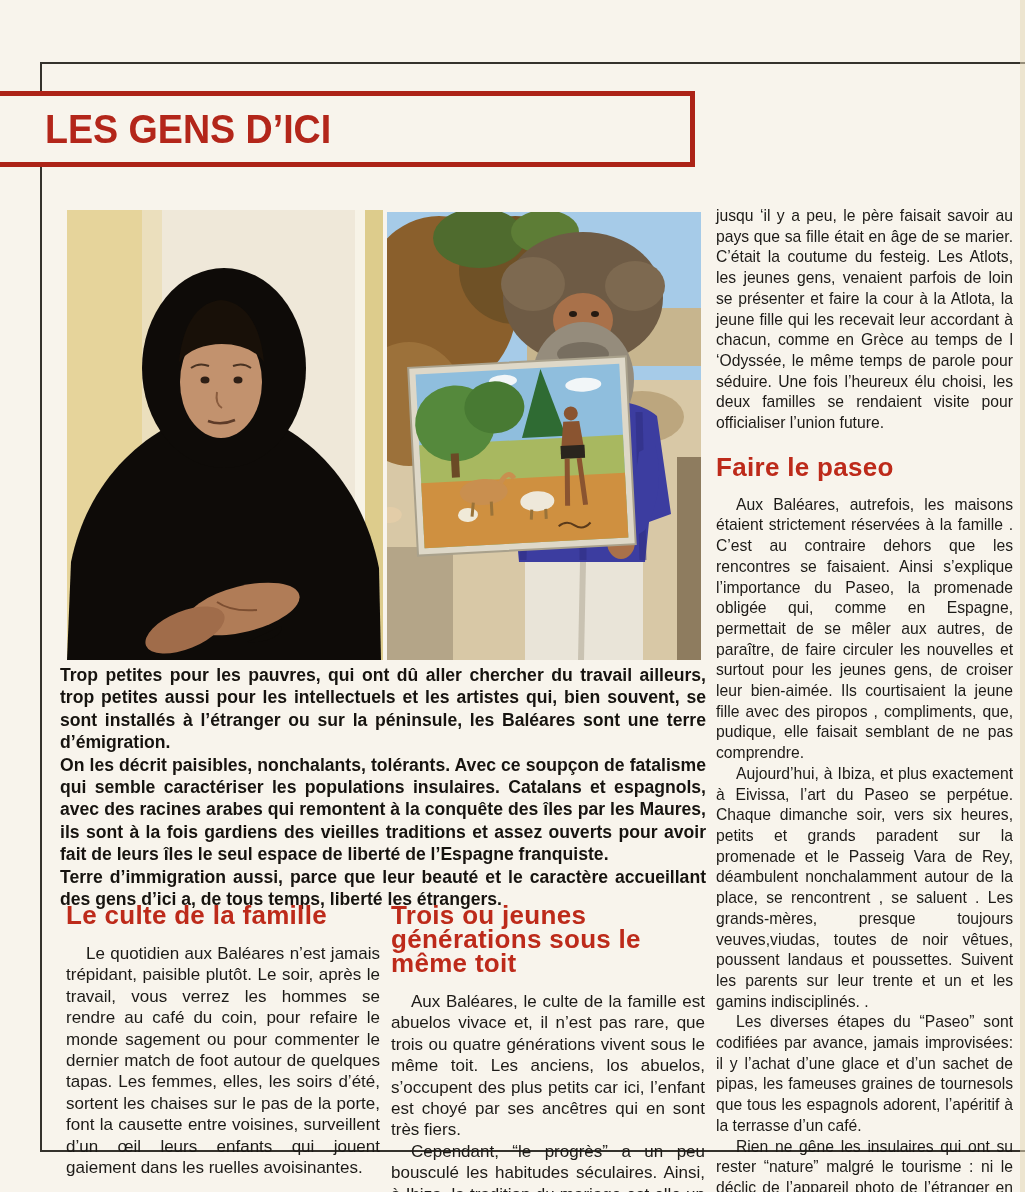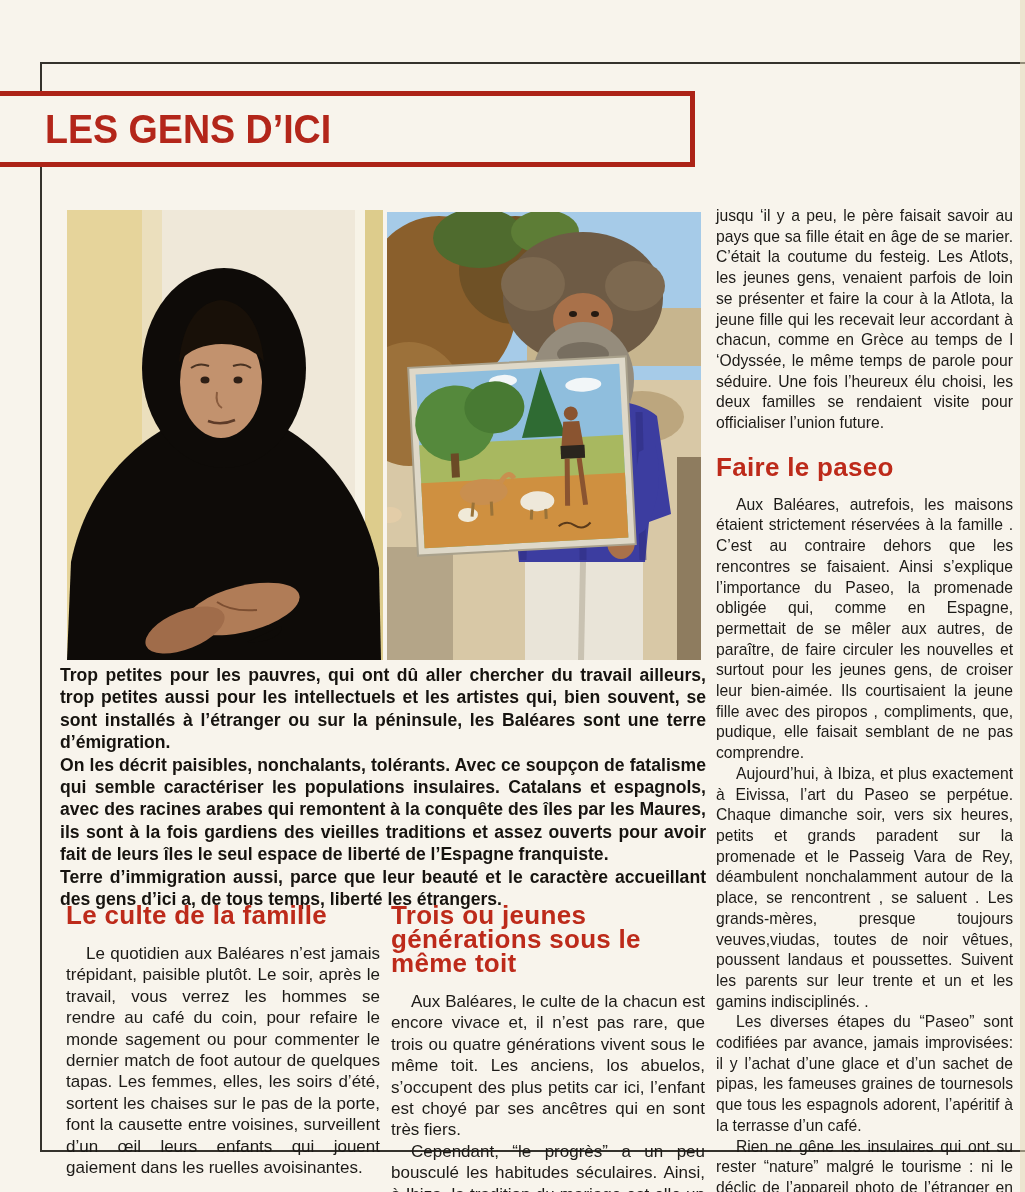--- a/index.html
+++ b/index.html
@@ -175,21 +175,21 @@
     <p>Terre d’immigration aussi, parce que leur beauté et le caractère accueillant des gens d’ici a, de tous temps, liberté les étrangers.</p>
   </div>
 
   <div class="col col-left">
     <h2 class="red-heading">Le culte de la famille</h2>
     <p class="para indent">Le quotidien aux Baléares n’est jamais trépidant, paisible plutôt. Le soir, après le travail, vous verrez les hommes se rendre au café du coin, pour refaire le monde sagement ou pour commenter le dernier match de foot  autour de quelques tapas. Les femmes, elles, les soirs d’été, sortent les chaises sur le pas de la porte, font la causette entre voisines, surveillent d’un œil leurs enfants qui jouent gaiement dans les ruelles avoisinantes.</p>
   </div>
 
   <div class="col col-mid">
     <h2 class="red-heading">Trois ou jeunes générations sous le même toit</h2>
-    <p class="para indent">Aux Baléares, le culte de la chacun est encore vivace et, il n’est pas rare, que trois ou quatre générations vivent sous le même toit. Les anciens, los abuelos, s’occupent des plus petits car ici, l’enfant est choyé par ses ancêtres qui en sont très fiers.</p>
+    <p class="para indent">Aux Baléares, le culte de la famille est abuelos vivace et, il n’est pas rare, que trois ou quatre générations vivent sous le même toit. Les anciens, los abuelos, s’occupent des plus petits car ici, l’enfant est choyé par ses ancêtres qui en sont très fiers.</p>
     <p class="para indent">Cependant, “le progrès” a un peu bousculé les habitudes séculaires. Ainsi, à Ibiza, la tradition du mariage est elle un peu abandonnée alors que</p>
   </div>
 
   <div class="col col-right">
     <p class="para">jusqu ‘il y a peu, le père faisait savoir au pays que sa fille était en âge de se marier. C’était la coutume du festeig. Les Atlots, les jeunes gens, venaient parfois de loin se présenter et faire la cour à la Atlota, la jeune fille qui les recevait  leur accordant à chacun, comme en Grèce au temps de l ‘Odyssée, le même temps de parole pour séduire. Une fois l’heureux élu choisi, les deux familles se rendaient visite pour officialiser l’union future.</p>
 
     <h2 class="red-heading">Faire le paseo</h2>
     <p class="para indent">Aux Baléares, autrefois, les maisons étaient strictement réservées à la famille . C’est au contraire dehors  que les rencontres se faisaient. Ainsi s’explique l’importance du Paseo, la promenade obligée qui, comme en Espagne,  permettait de se mêler aux autres, de paraître, de faire circuler les nouvelles et surtout pour les jeunes gens, de croiser leur bien-aimée. Ils courtisaient la jeune fille avec des  piropos , compliments, que, pudique, elle faisait semblant de ne pas comprendre.</p>
     <p class="para indent">Aujourd’hui, à  Ibiza, et plus exactement à Eivissa, l’art du Paseo se perpétue. Chaque dimanche soir, vers six heures, petits et grands paradent  sur la promenade et le Passeig Vara de Rey, déambulent nonchalamment autour de la place, se rencontrent , se saluent . Les grands-mères,  presque toujours veuves,viudas, toutes de noir vêtues, poussent landaus et poussettes. Suivent les parents sur leur trente et un et  les gamins indisciplinés. .</p>
     <p class="para indent">Les diverses étapes du “Paseo” sont codifiées par avance, jamais improvisées: il y l’achat d’une glace et d’un sachet de pipas, les fameuses graines de tournesols que tous les espagnols adorent, l’apéritif  à la terrasse d’un café.</p>

